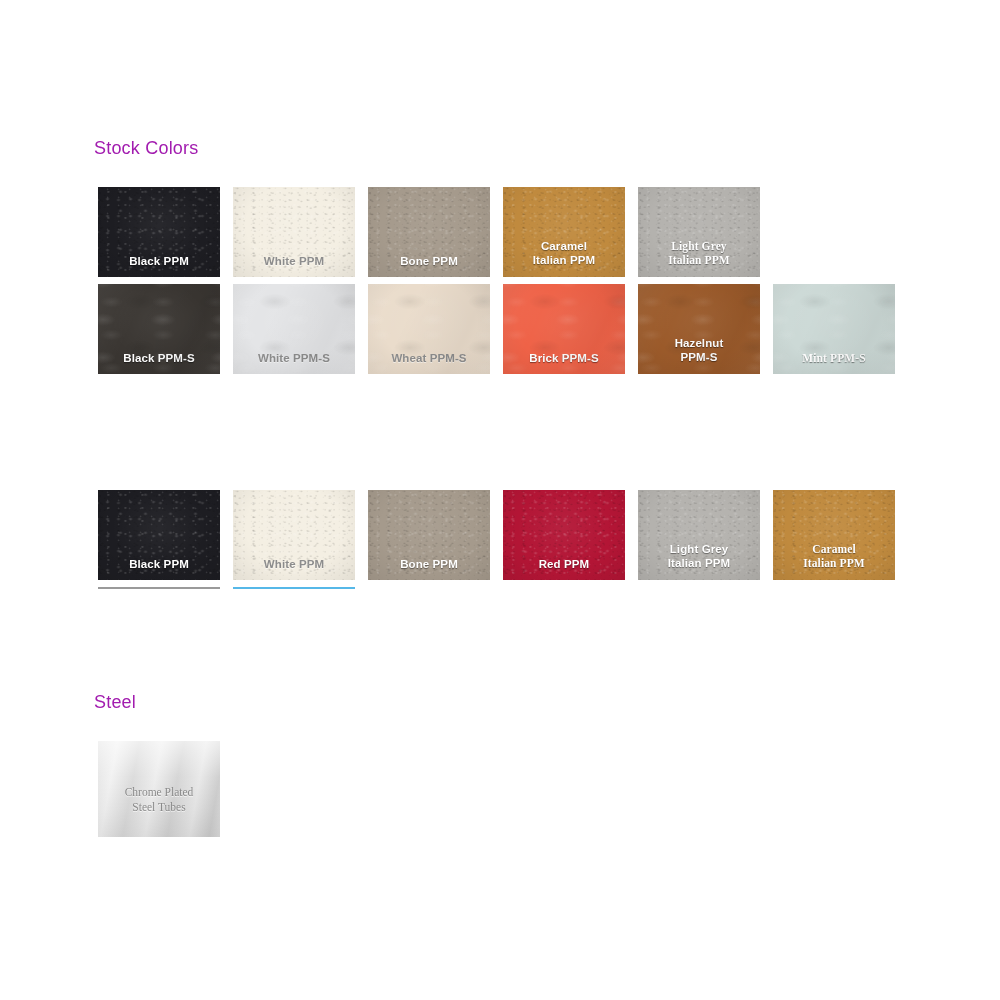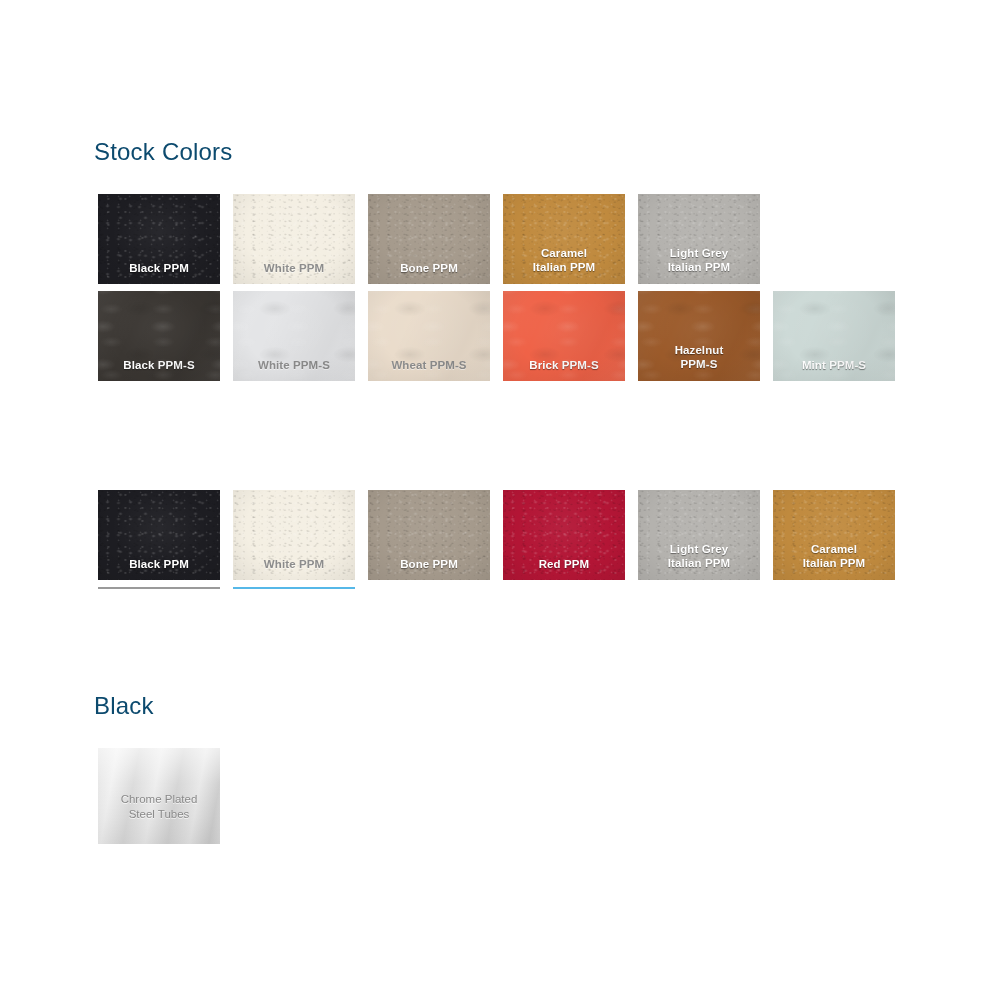--- a/index.html
+++ b/index.html
@@ -19,39 +19,39 @@
   #page {
     position: absolute;
     left: 0; top: 0;
     width: 1000px;
     height: 1000px;
   }
 
   .section { position: absolute; left: 98px; }
 
   .section-title {
-    font-size: 24px;
-    color: #0c4a6e;
+    font-size: 18px;
+    color: #a21caf;
     font-weight: 400;
     letter-spacing: 0.2px;
     white-space: nowrap;
     margin: 0 0 0 -4px;
   }
 
   .swatch-row {
     display: flex;
     flex-direction: row;
     align-items: flex-start;
   }
 
   .swatch-cell {
     position: relative;
     margin-right: 13px;
   }
-  .swatch-cell:last-child { margin-right: 0; }
+  .swatch-cell:last-child { margin-right: 0; font-family: Liberation Serif, serif; }
 
   .swatch {
     position: relative;
     width: 122px;
     height: 90px;
     overflow: hidden;
     box-sizing: border-box;
   }
 
   
@@ -306,21 +306,21 @@
           <div class="vignette"></div>
           <div class="swatch-label lbl-light lbl-two">Caramel
 Italian PPM</div>
         </div>
       </div>
 
     </div>
   </div>
 
   <div class="section" style="top:692px;">
-    <h2 class="section-title">Black</h2>
+    <h2 class="section-title">Steel</h2>
     <div class="swatch-row" style="margin-top:28px;">
       <div class="swatch-cell">
         <div class="chrome">
           <div class="chrome-sheen"></div>
           <div class="chrome-label">Chrome Plated
 Steel Tubes</div>
         </div>
       </div>
     </div>
   </div>

